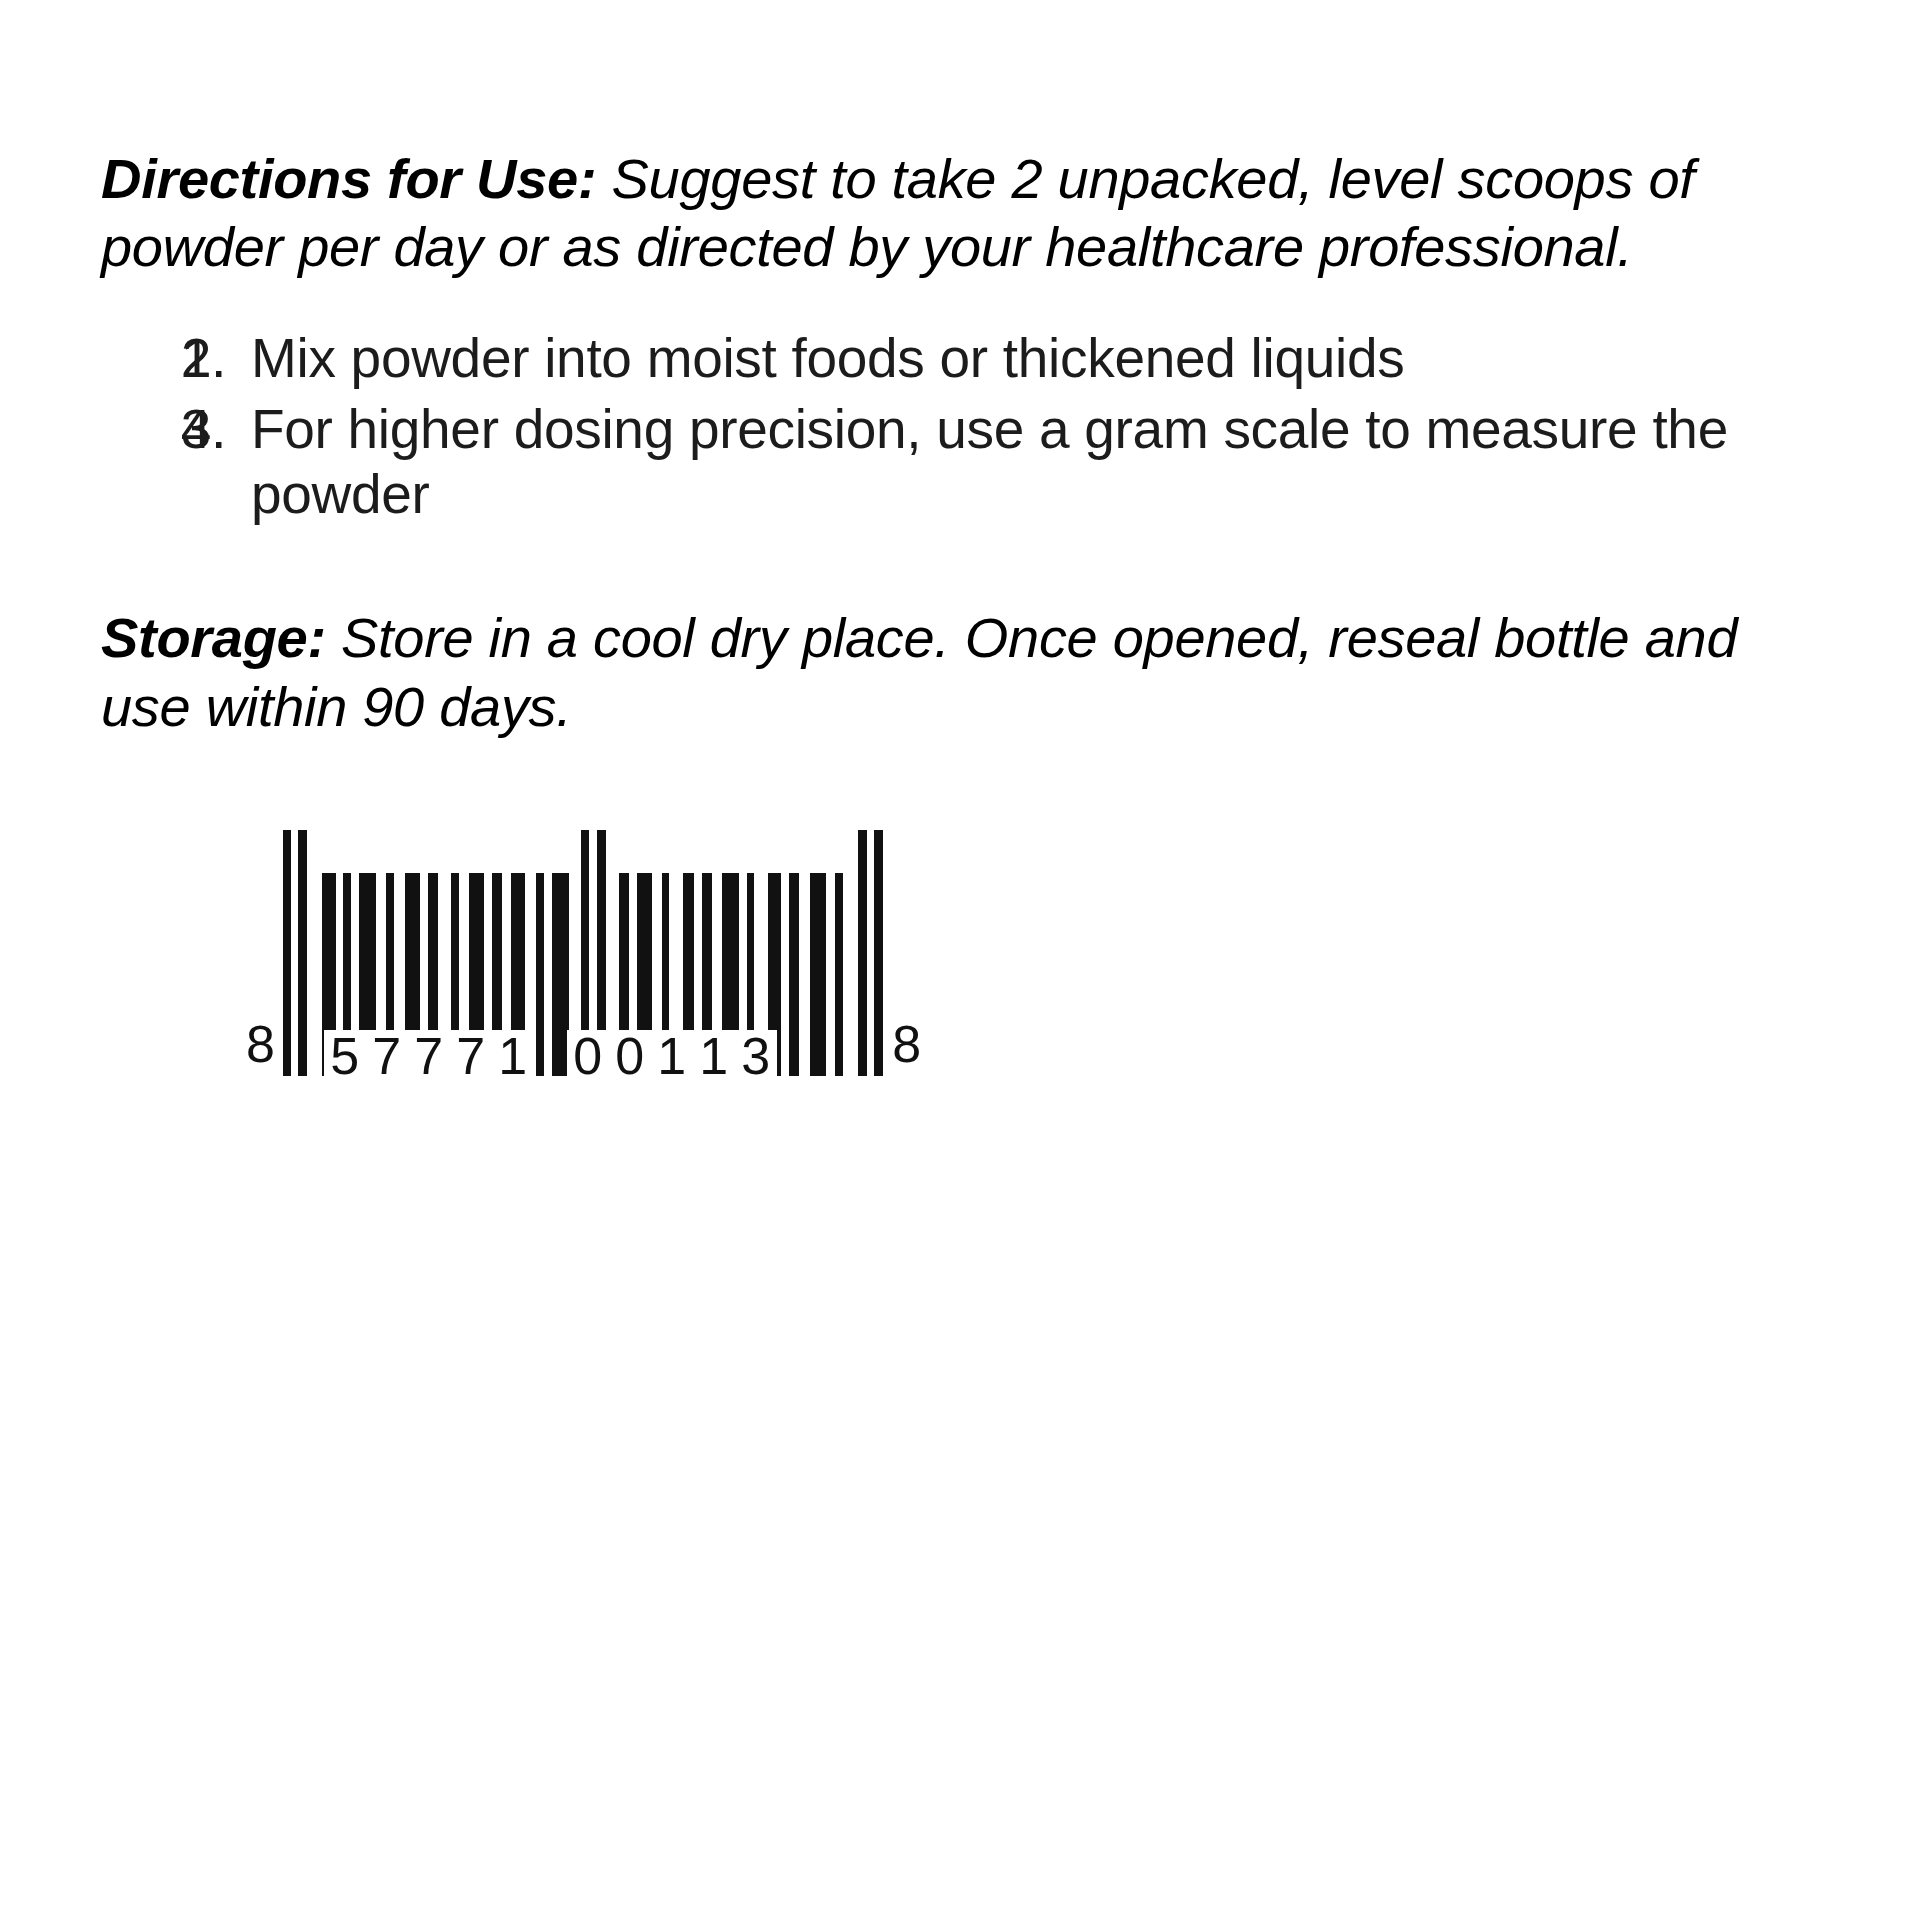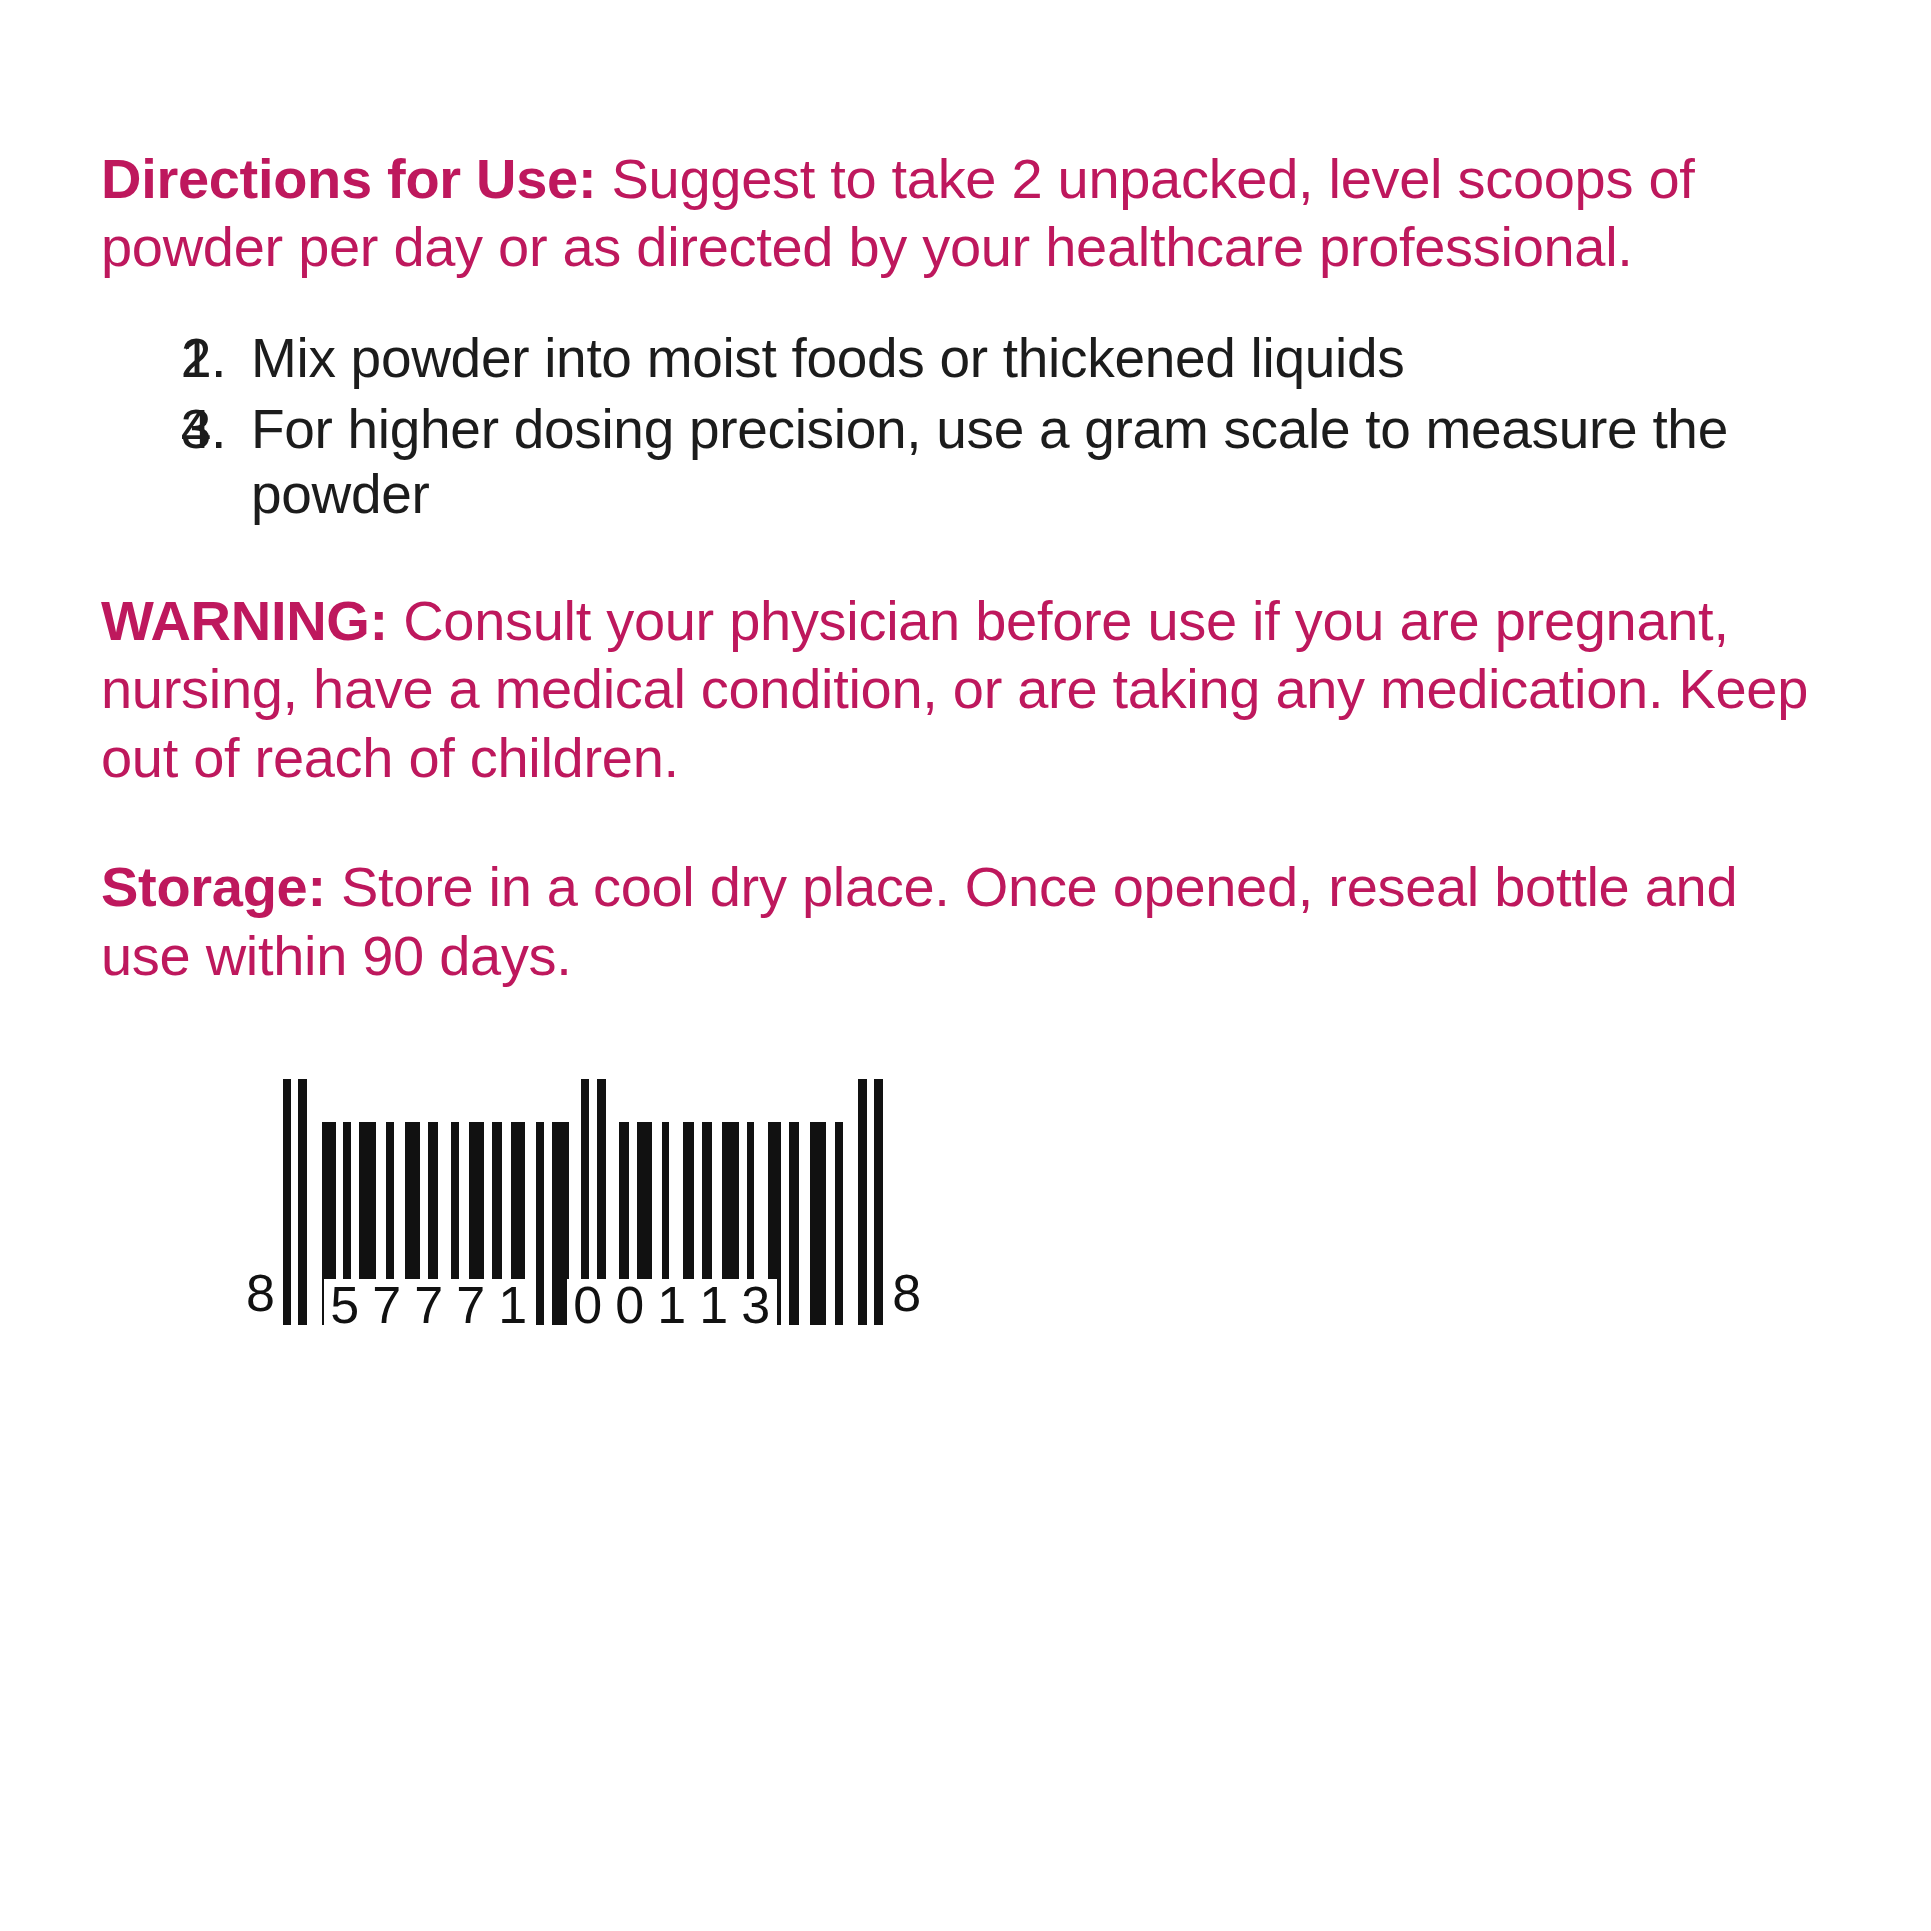--- a/index.html
+++ b/index.html
@@ -18,23 +18,24 @@
     box-sizing: border-box;
     width: 1931px;
     height: 1931px;
     padding: 145px 101px 0 101px;
     background: #ffffff;
   }
   .para {
     font-size: 56px;
     line-height: 1.22;
     letter-spacing: -0.3px;
-    color: #be185d;
+    color: #000000;
     margin: 0 0 44px 0;
     max-width: 1738px;
+    font-style: italic;
   }
   .para .lead {
     font-weight: bold;
   }
   .steps {
     margin: 42px 0 60px 0;
     padding: 0;
     list-style: none;
     counter-reset: stepcount;
   }
@@ -123,23 +124,20 @@
       <span class="num">2.</span><span>Mix powder into moist foods or thickened liquids</span>
     </li>
     <li>
       <span class="num">3.</span>
     </li>
     <li>
       <span class="num">4.</span><span>For higher dosing precision, use a gram scale to measure the powder</span>
     </li>
   </ol>
 
-  <p class="para">
-    <span class="lead">WARNING:</span><span> Consult your physician before use if you are pregnant, nursing, have a medical condition, or are taking any medication. Keep out of reach of children.</span>
-  </p>
 
   <div class="block-gap-sm"></div>
 
   <p class="para">
     <span class="lead">Storage:</span><span> Store in a cool dry place. Once opened, reseal bottle and use within 90 days.</span>
   </p>
 
   <div class="barcode-wrap">
     <div class="barcode-digit-left">8</div>
     <div class="barcode-core">

